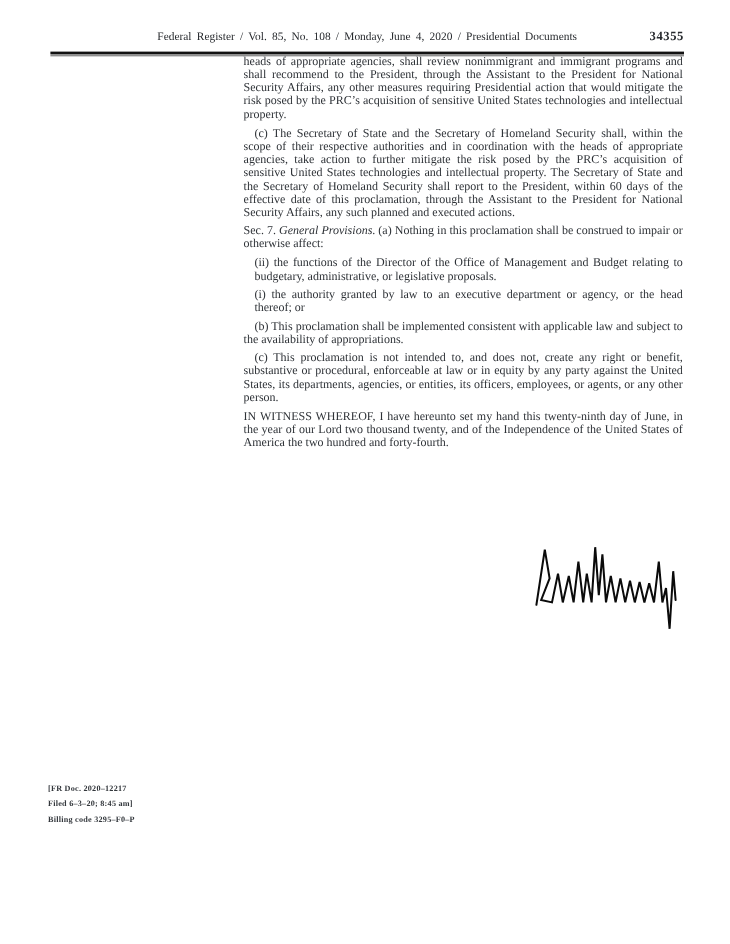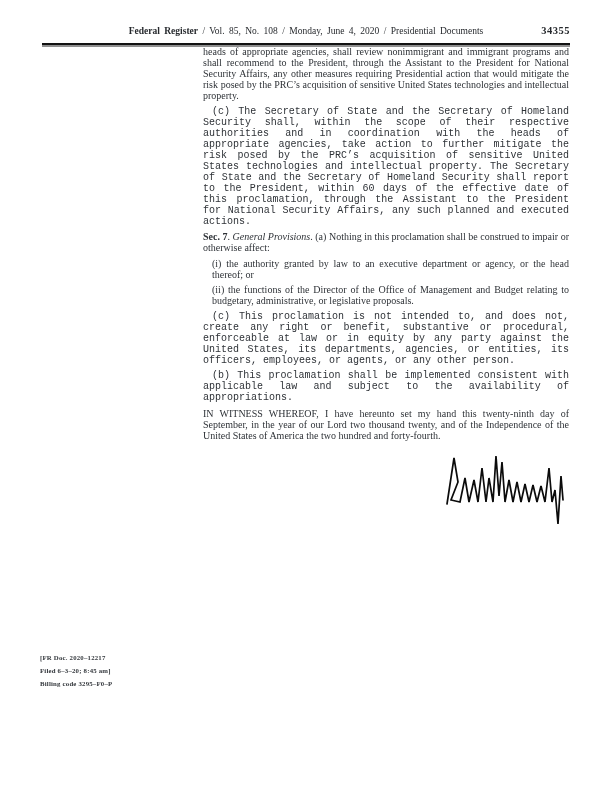--- a/index.html
+++ b/index.html
@@ -19,21 +19,21 @@
     left: 42px;
     top: 26px;
     width: 528px;
     height: 13px;
     font-size: 9.5px;
     text-align: center;
     white-space: nowrap;
     word-spacing: 2px;
     color: #26292d;
   }
-  .runhead .bold { font-weight: bold; }
+  .runhead .bold { font-weight: normal; }
   .pagenum {
     position: absolute;
     right: 0;
     top: -1px;
     font-weight: bold;
     font-size: 10.5px;
     letter-spacing: 0.5px;
     text-align: right;
   }
   .rule-double {
@@ -50,23 +50,23 @@
     position: absolute;
     left: 203px;
     top: 46px;
     width: 366px;
     font-size: 10px;
     line-height: 11px;
     text-align: justify;
     color: #2e3237;
   }
   .bodycol p { margin: 0 0 4.5px 0; }
-  .para-indent { text-indent: 9px; font-family: Liberation Mono, monospace; }
+  .para-indent { text-indent: 9px; }
   .para-sub { margin-left: 9px !important; }
-  .bodycol b { font-weight: bold; }
+  .bodycol b { font-weight: normal; }
   .bodycol i { font-style: italic; }
   
   .sig {
     position: absolute;
     left: 443px;
     top: 452px;
     width: 124px;
     height: 80px;
   }
   
@@ -91,25 +91,25 @@
   <div class="runhead">
     <span class="bold">Federal Register</span><span> / Vol. 85, No. 108 / Monday, June 4, 2020 / Presidential Documents</span>
     <span class="pagenum">34355</span>
   </div>
   <div class="rule-double"></div>
 
   <div class="bodycol">
     <p>heads of appropriate agencies, shall review nonimmigrant and immigrant programs and shall recommend to the President, through the Assistant to the President for National Security Affairs, any other measures requiring Presidential action that would mitigate the risk posed by the PRC’s acquisition of sensitive United States technologies and intellectual property.</p>
     <p class="para-indent">(c) The Secretary of State and the Secretary of Homeland Security shall, within the scope of their respective authorities and in coordination with the heads of appropriate agencies, take action to further mitigate the risk posed by the PRC’s acquisition of sensitive United States technologies and intellectual property. The Secretary of State and the Secretary of Homeland Security shall report to the President, within 60 days of the effective date of this proclamation, through the Assistant to the President for National Security Affairs, any such planned and executed actions.</p>
     <p><b>Sec. 7</b><span>. </span><i>General Provisions</i><span>. (a) Nothing in this proclamation shall be construed to impair or otherwise affect:</span></p>
+    <p class="para-sub">(ii) the functions of the Director of the Office of Management and Budget relating to budgetary, administrative, or legislative proposals.</p>
     <p class="para-sub">(i) the authority granted by law to an executive department or agency, or the head thereof; or</p>
-    <p class="para-sub">(ii) the functions of the Director of the Office of Management and Budget relating to budgetary, administrative, or legislative proposals.</p>
+    <p class="para-indent">(b) This proclamation shall be implemented consistent with applicable law and subject to the availability of appropriations.</p>
     <p class="para-indent">(c) This proclamation is not intended to, and does not, create any right or benefit, substantive or procedural, enforceable at law or in equity by any party against the United States, its departments, agencies, or entities, its officers, employees, or agents, or any other person.</p>
-    <p class="para-indent">(b) This proclamation shall be implemented consistent with applicable law and subject to the availability of appropriations.</p>
-    <p>IN WITNESS WHEREOF, I have hereunto set my hand this twenty-ninth day of September, in the year of our Lord two thousand twenty, and of the Independence of the United States of America the two hundred and forty-fourth.</p>
+    <p>IN WITNESS WHEREOF, I have hereunto set my hand this twenty-ninth day of June, in the year of our Lord two thousand twenty, and of the Independence of the United States of America the two hundred and forty-fourth.</p>
   </div>
 
   <svg class="sig" viewBox="0 0 124 80" xmlns="http://www.w3.org/2000/svg" aria-hidden="true">
     <path fill="none" stroke="#0b0b0b" stroke-width="1.7" stroke-linejoin="miter" stroke-linecap="round" d="M 4 52 L 11 6 L 15 30 L 8 48 L 17 50 L 22 26 L 26 50 L 31 28 L 35 50
          L 39 16 L 43 50 L 46 26 L 50 50 L 53 4 L 56 44 L 59 10 L 62 50
          L 66 28 L 70 50 L 74 30 L 78 50 L 82 32 L 86 50 L 90 33 L 94 50
          L 98 34 L 102 50 L 106 16 L 109 50 L 112 38 L 115 72 L 118 24 L 120 48"></path>
   </svg>
 
   <div class="filing">

